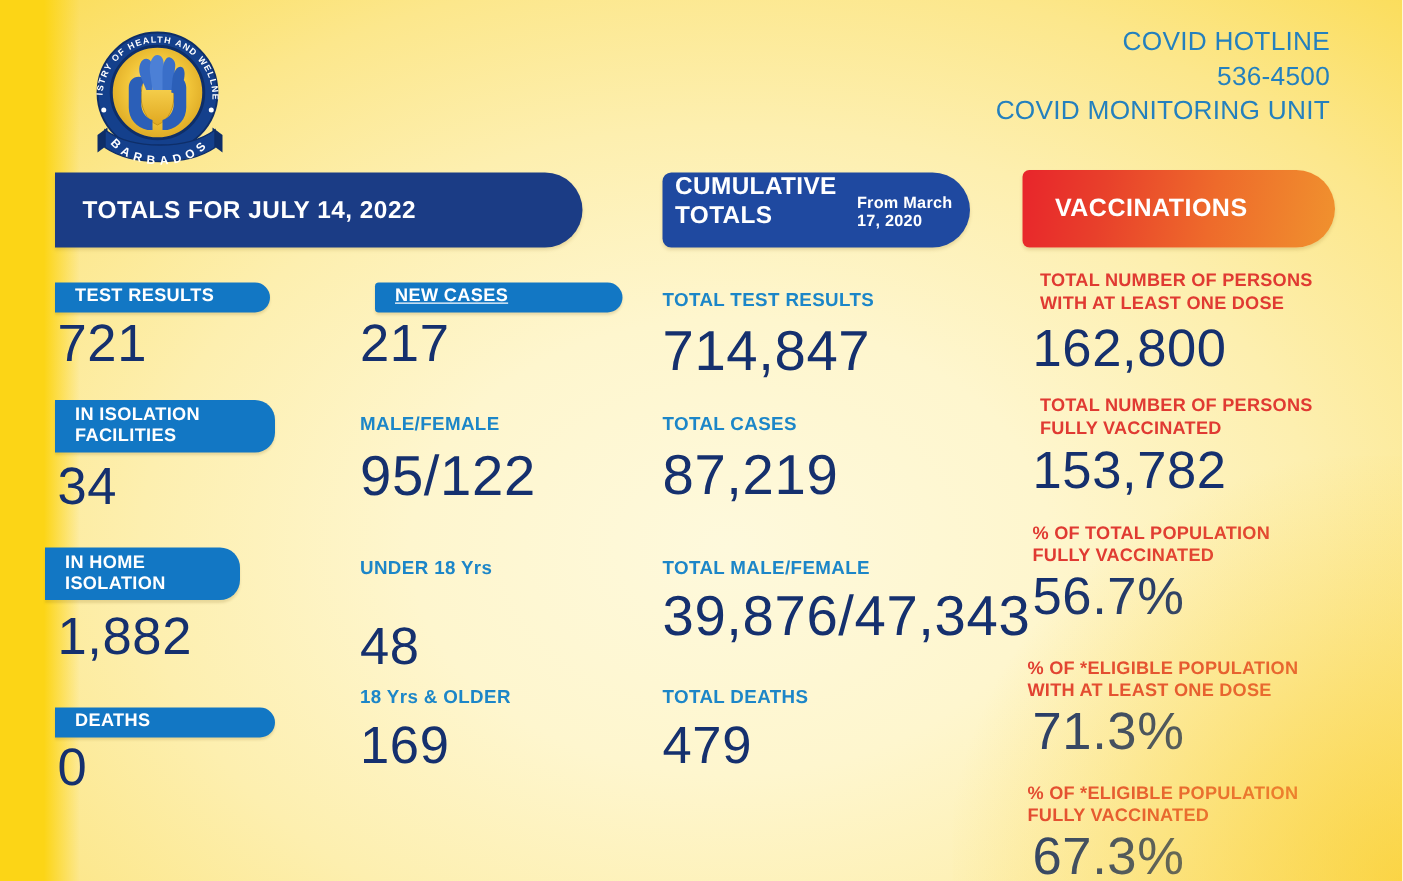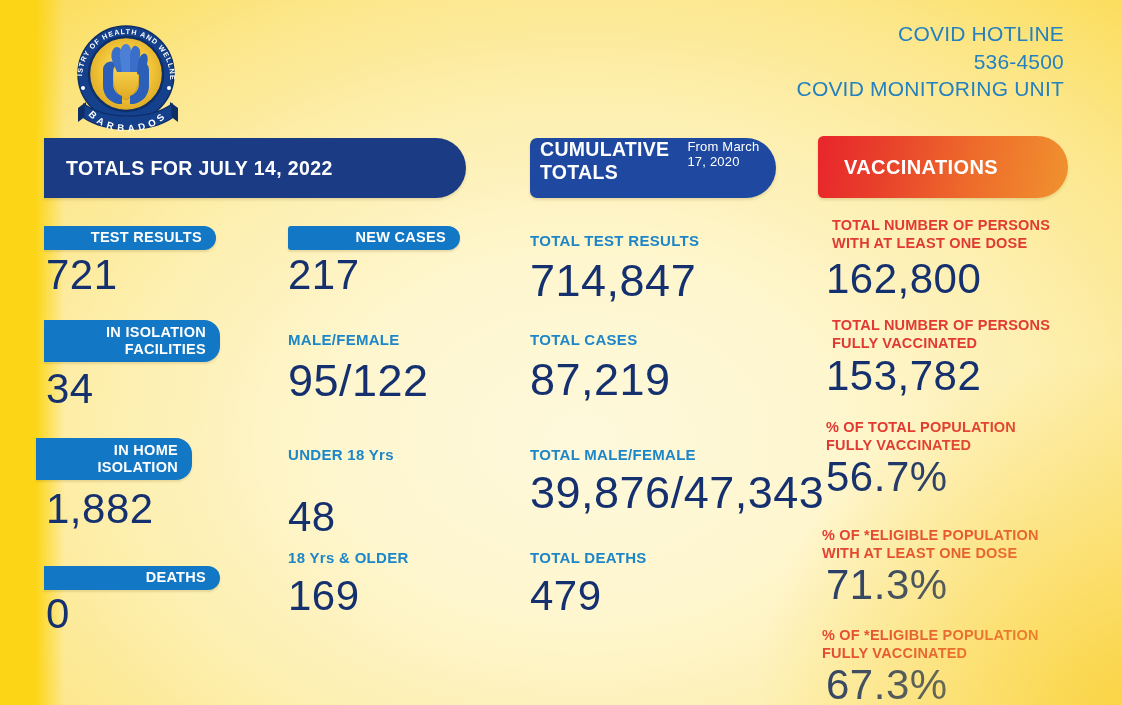--- a/index.html
+++ b/index.html
@@ -106,21 +106,21 @@
     box-sizing: border-box;
     flex-direction: row;
     align-items: flex-start;
     justify-content: center;
     border-radius: 8px 34px 34px 8px;
   }
   #banner-cumulative .btxt {
     font-size: 19.5px; font-weight: bold; letter-spacing: .3px;
   }
   #banner-cumulative .bsub {
-    font-size: 13px; font-weight: normal; margin-top: 1px; letter-spacing: .2px;
+    font-size: 13px; font-weight: bold; margin-top: 16px; letter-spacing: .2px;
   }
 
   #banner-vax {
     left: 818px; top: 136px;
     width: 250px; height: 62px;
     background: linear-gradient(100deg, #E8252B 0%, #E8402B 26%, #EE6A2B 60%, #F0922E 100%);
     padding-left: 26px;
     box-sizing: border-box;
     border-radius: 6px 34px 34px 6px;
   }
@@ -137,21 +137,20 @@
     font-size: 14.5px;
     font-weight: bold;
     letter-spacing: .3px;
     line-height: 1.18;
     display: flex;
     flex-direction: column;
     justify-content: center;
     padding: 4px 14px 4px 16px;
     box-sizing: border-box;
     box-shadow: 0 2px 2px rgba(120,90,10,.16);
-    text-align: right;
   }
 
   
   .label-blue {
     position: absolute;
     color: #1C86C8;
     font-size: 15px;
     font-weight: bold;
     letter-spacing: .3px;
     line-height: 1.2;
@@ -268,21 +267,21 @@
     <span>IN HOME</span>
     <span>ISOLATION</span>
   </div>
   <div class="value" style="left:46px; top:488px;">1,882</div>
 
   <div class="pill" style="left:44px; top:566px; width:176px; height:24px;">
     <span>DEATHS</span>
   </div>
   <div class="value" style="left:46px; top:593px;">0</div>
 
-  <div class="pill" style="left:288px; top:226px; width:172px; height:24px; border-radius:4px 16px 16px 4px;">
+  <div class="pill" style="left:300px; top:226px; width:198px; height:24px; border-radius:4px 16px 16px 4px;text-decoration:underline;">
     <span>NEW CASES</span>
   </div>
   <div class="value" style="left:288px; top:254px;">217</div>
 
   <div class="label-blue" style="left:288px; top:331px;">MALE/FEMALE</div>
   <div class="value lg" style="left:288px; top:358px;">95/122</div>
 
   <div class="label-blue" style="left:288px; top:446px;">UNDER 18 Yrs</div>
   <div class="value" style="left:288px; top:472px;margin-top:24px;">48</div>
 

